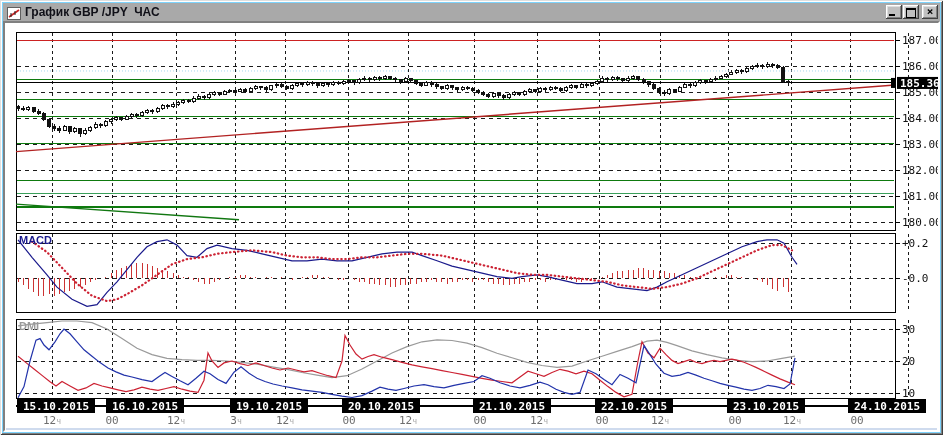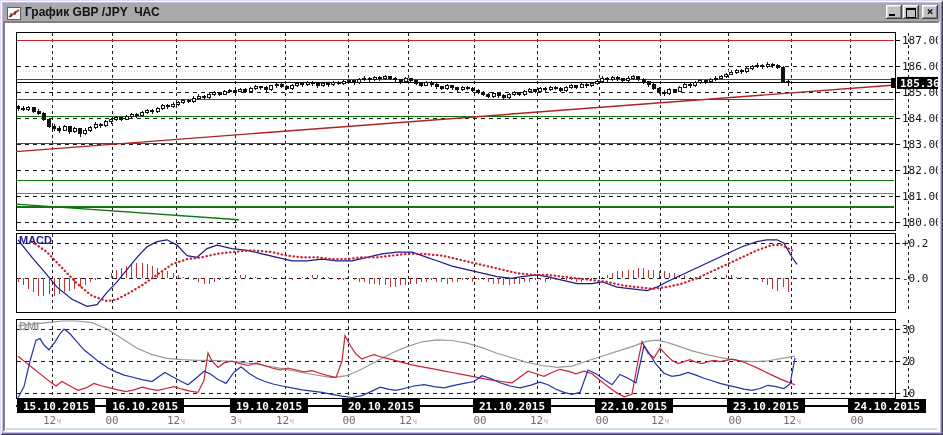--- a/index.html
+++ b/index.html
@@ -1,16 +1,16 @@
 <!DOCTYPE html>
 <html><head>
 <meta charset="utf-8">
 <style>
   html,body{margin:0;padding:0;background:#e8e8e8;font-family:"Liberation Sans",sans-serif;}
-  .window{position:relative;width:943px;height:435px;background:#c4b5fd;box-sizing:border-box;
+  .window{position:relative;width:943px;height:435px;background:#7dd3fc;box-sizing:border-box;
     box-shadow:inset 1px 1px 0 #dfdfdf, inset -1px -1px 0 #404040, inset 2px 2px 0 #ffffff, inset -2px -2px 0 #808080;padding-left:14px;}
   .titlebar{position:absolute;left:3px;top:3px;width:937px;height:18px;background:#a9a9a9;
     display:flex;align-items:center;padding:0 2px;box-sizing:border-box;}
   .title-icon{width:14px;height:13px;margin:0 4px 0 2px;flex:0 0 auto;}
   .title-text{font-size:12px;font-weight:bold;color:#101018;letter-spacing:0px;white-space:pre;}
   .tb-buttons{margin-left:auto;display:flex;}
   .tb-btn{width:16px;height:14px;background:#c0c0c0;margin-left:1px;position:relative;cursor:default;
     box-shadow:inset -1px -1px 0 #404040, inset 1px 1px 0 #ffffff, inset -2px -2px 0 #808080, inset 2px 2px 0 #dfdfdf;
     font-size:10px;line-height:12px;text-align:center;color:#000;font-family:"DejaVu Sans Mono",monospace;}
   .tb-btn.close{margin-left:3px;}

